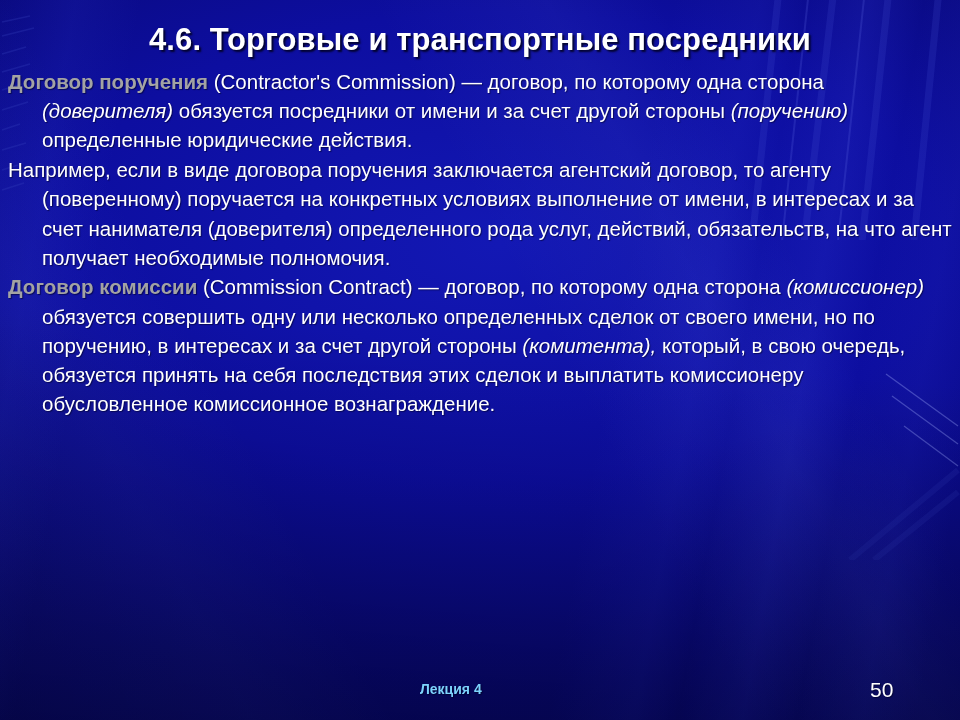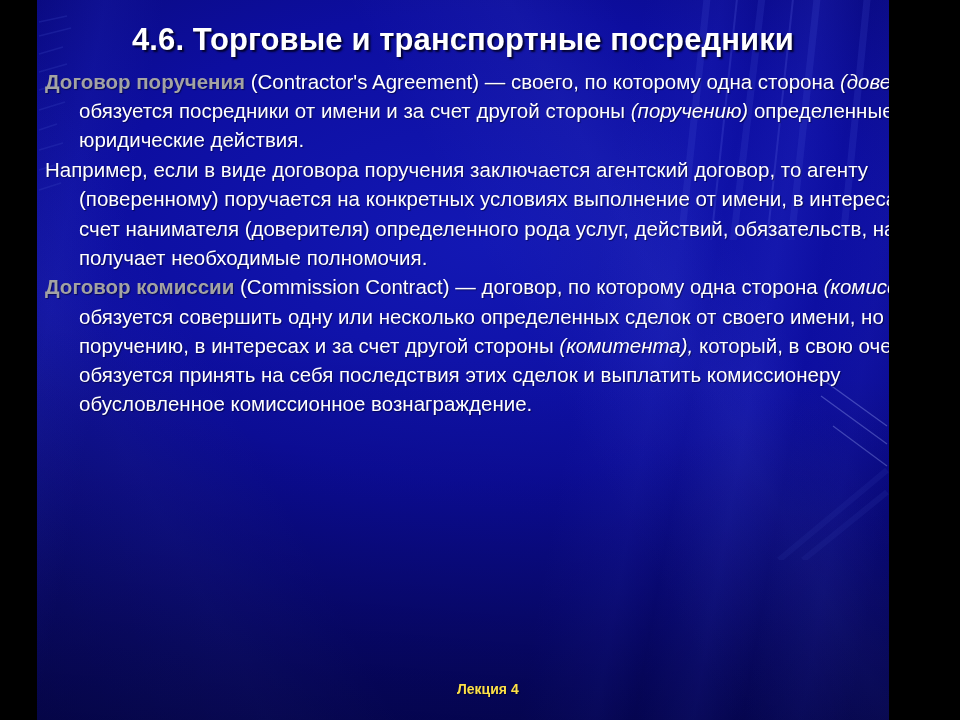--- a/index.html
+++ b/index.html
@@ -2,26 +2,25 @@
 <html><head>
 <meta charset="utf-8">
 <style>
   html, body {
     margin: 0;
     padding: 0;
     background: #000;
   }
   #slide {
     position: relative;
-    width: 852px;
+    width: 960px;
     height: 720px;
     overflow: hidden;
     background: #0a0a7a;
     font-family: "Liberation Sans", sans-serif;
-    margin-left: 37px;
     -webkit-font-smoothing: antialiased;
   }
 
   
   .bg-base {
     position: absolute;
     inset: 0;
     background:
       radial-gradient(ellipse 120% 85% at 52% 34%, #1318b4 0%, #0d0ea0 38%, #08086f 72%, #050550 100%);
   }
@@ -120,21 +119,21 @@
   }
   .it {
     font-style: italic;
   }
 
   
   .footer-note {
     position: absolute;
     left: 420px;
     top: 681px;
-    color: #fde047;
+    color: #7dd3fc;
     font-size: 14px;
     font-weight: bold;
     text-shadow: 1px 1px 1px rgba(0,0,30,0.6);
   }
   .footer-page {
     position: absolute;
     left: 870px;
     top: 678px;
     color: #ffffff;
     font-size: 21px;
@@ -189,21 +188,21 @@
       <path d="M34 230 L118 162"></path>
     </g>
   </svg>
 
   <div class="bg-bottom-shade"></div>
 
   <div class="title">4.6. Торговые и транспортные посредники</div>
 
   <div class="body">
 
-    <p class="para"><span class="kw">Договор поручения</span><span> (Contractor's Agreement) — своего, по которому одна сторона </span><span class="it">(доверителя)</span><span> обязуется посредники от имени и за счет другой стороны </span><span class="it">(поручению)</span><span> определенные юридические действия.</span></p>
+    <p class="para"><span class="kw">Договор поручения</span><span> (Contractor's Commission) — договор, по которому одна сторона </span><span class="it">(доверителя)</span><span> обязуется посредники от имени и за счет другой стороны </span><span class="it">(поручению)</span><span> определенные юридические действия.</span></p>
 
     <p class="para">Например, если в виде договора поручения заключается агентский договор, то агенту (поверенному) поручается на конкретных условиях выполнение от имени, в интересах и за счет нанимателя (доверителя) определенного рода услуг, действий, обязательств, на что агент получает необходимые полномочия.</p>
 
     <p class="para"><span class="kw">Договор комиссии</span><span> (Commission Contract) — договор, по которому одна сторона </span><span class="it">(комиссионер)</span><span> обязуется совершить одну или несколько определенных сделок от своего имени, но по поручению, в интересах и за счет другой стороны </span><span class="it">(комитента),</span><span> который, в свою очередь, обязуется принять на себя последствия этих сделок и выплатить комиссионеру обусловленное комиссионное вознаграждение.</span></p>
 
   </div>
 
   <div class="footer-note">Лекция 4</div>
   <div class="footer-page">50</div>
 

